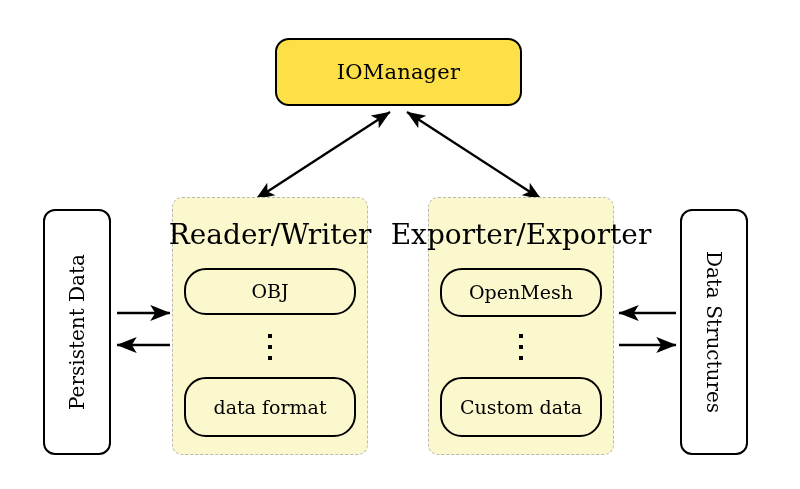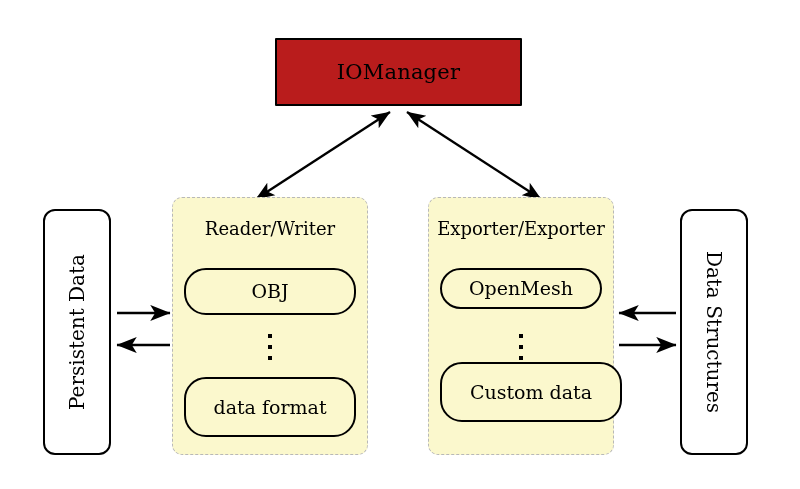--- a/index.html
+++ b/index.html
@@ -14,22 +14,22 @@
     background: #ffffff;
     font-family: "DejaVu Serif", "Liberation Serif", serif;
     overflow: hidden;
   }
 
   
   .node-box {
     position: absolute;
     box-sizing: border-box;
     border: 2.6px solid #000000;
-    border-radius: 1px;
-    background: #b91c1c;
+    border-radius: 14px;
+    background: #fde047;
     display: flex;
     align-items: center;
     justify-content: center;
     text-align: center;
     color: #000000;
   }
 
   
   #io-manager {
     left: 275px;
@@ -94,43 +94,43 @@
     top: 197px;
     width: 186px;
     height: 258px;
   }
   .panel-title {
     position: absolute;
     top: 20px;
     left: 50%;
     transform: translateX(-50%);
     white-space: nowrap;
-    font-size: 18px;
+    font-size: 28px;
     color: #000;
   }
 
   
   .entry {
     position: absolute;
     box-sizing: border-box;
     border: 2.6px solid #000000;
     border-radius: 22px;
     background: #fbf8cd;
     display: flex;
     align-items: center;
     justify-content: center;
     text-align: center;
     font-size: 19px;
     line-height: 1.18;
     color: #000000;
   }
   #entry-obj        { left: 184px; top: 268px; width: 172px; height: 47px; }
   #entry-custom-ff  { left: 184px; top: 377px; width: 172px; height: 60px; }
-  #entry-openmesh   { left: 440px; top: 268px; width: 162px; height: 41px; }
-  #entry-custom-ds  { left: 440px; top: 362px; width: 182px; height: 60px; }
+  #entry-openmesh   { left: 440px; top: 268px; width: 162px; height: 49px; }
+  #entry-custom-ds  { left: 440px; top: 377px; width: 162px; height: 60px; }
 
   
   .vdots {
     position: absolute;
     display: flex;
     flex-direction: column;
     align-items: center;
     justify-content: space-between;
     height: 26px;
   }

